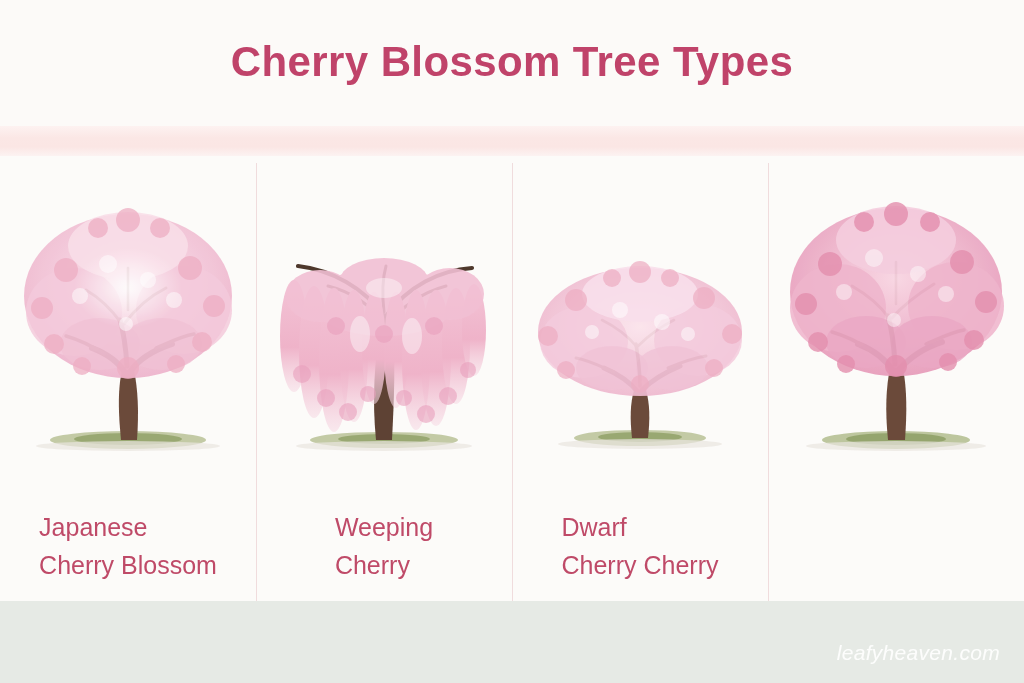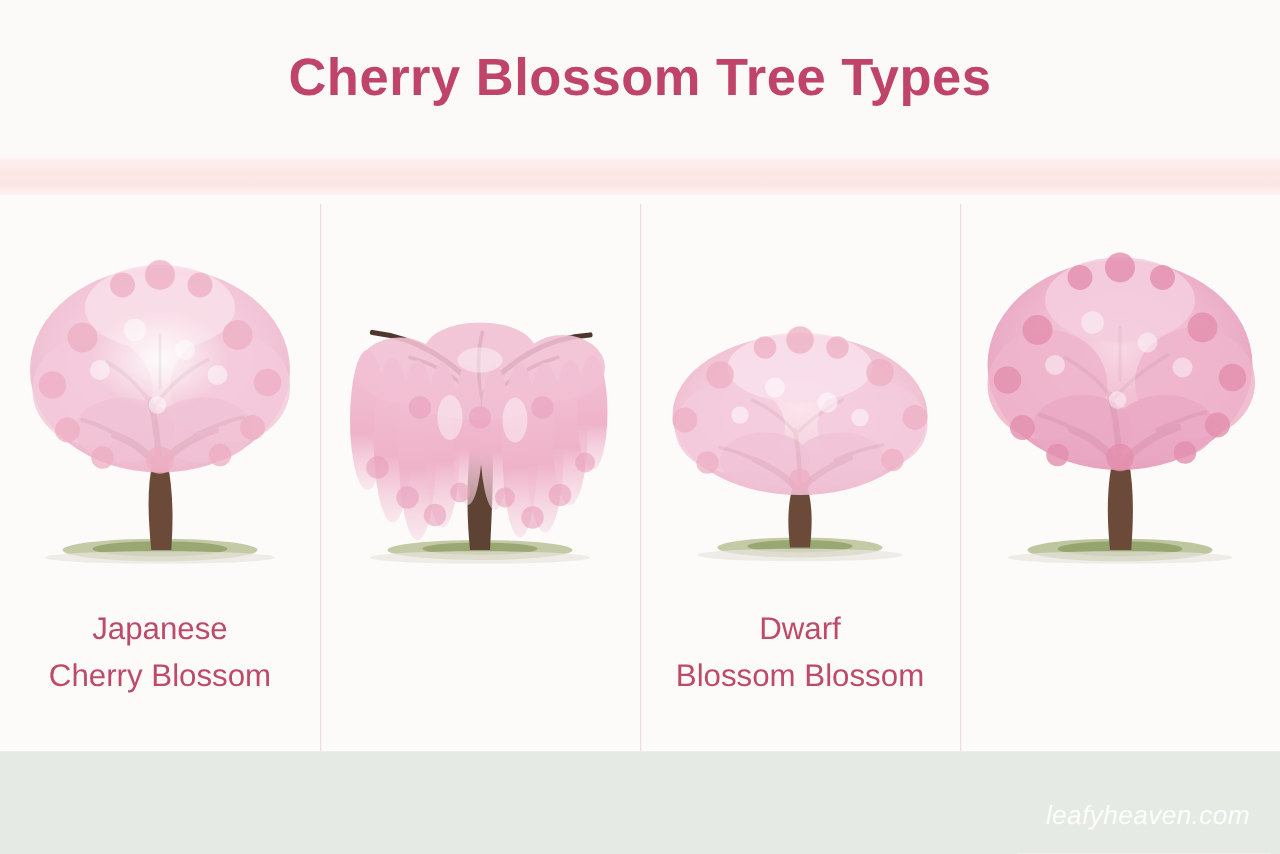--- a/index.html
+++ b/index.html
@@ -46,22 +46,22 @@
     background:#f0dcdd;
   }
   .tree-art{
     position:relative;
     width:100%;height:300px;
     margin-top:8px;
     display:flex;align-items:flex-end;justify-content:center;
   }
   .tree-art svg{display:block;}
   .panel-label{
-    margin-top:20px;
-    text-align:center;
+    margin-top:44px;
+    text-align:left;
     color:#bf4a68;
     font-size:25px;
     line-height:1.52;
     font-weight:normal;
     font-family:"Liberation Sans",sans-serif;
     white-space:pre-line;
   }
   
   .footer-band{
     position:absolute;left:0;top:601px;width:1024px;height:82px;
@@ -210,20 +210,22 @@
               <circle cx="72" cy="142" r="9"></circle>
             <circle cx="170" cy="142" r="9"></circle>
           </g>
           <g fill="#ffffff" opacity=".42">
             <ellipse cx="96" cy="150" rx="10" ry="18"></ellipse>
             <ellipse cx="148" cy="152" rx="10" ry="18"></ellipse>
             <ellipse cx="120" cy="104" rx="18" ry="10"></ellipse>
           </g>
         </svg>
       </div>
+      <div class="panel-label">Weeping
+Cherry</div>
     </div>
 
     <div class="panel">
       <div class="tree-art">
         <svg width="240" height="280" viewBox="0 0 240 280" aria-hidden="true">
           <defs>
             <radialGradient id="g3canopy" cx="50%" cy="46%" r="58%">
               <stop offset="0%" stop-color="#fbe4ec"></stop>
               <stop offset="55%" stop-color="#f4cbdb"></stop>
               <stop offset="100%" stop-color="#eeb6cd"></stop>
@@ -264,21 +266,21 @@
           </g>
           <g fill="#ffffff" opacity=".5">
             <circle cx="100" cy="126" r="8"></circle>
               <circle cx="142" cy="138" r="8"></circle>
             <circle cx="72" cy="148" r="7"></circle>
               <circle cx="168" cy="150" r="7"></circle>
           </g>
         </svg>
       </div>
       <div class="panel-label">Dwarf
-Blossom Blossom</div>
+Cherry Cherry</div>
     </div>
 
     <div class="panel">
       <div class="tree-art">
         <svg width="240" height="280" viewBox="0 0 240 280" aria-hidden="true">
           <defs>
             <radialGradient id="g4canopy" cx="50%" cy="42%" r="58%">
               <stop offset="0%" stop-color="#f8d5e2"></stop>
               <stop offset="50%" stop-color="#f0b9cf"></stop>
               <stop offset="100%" stop-color="#e79dbb"></stop>

